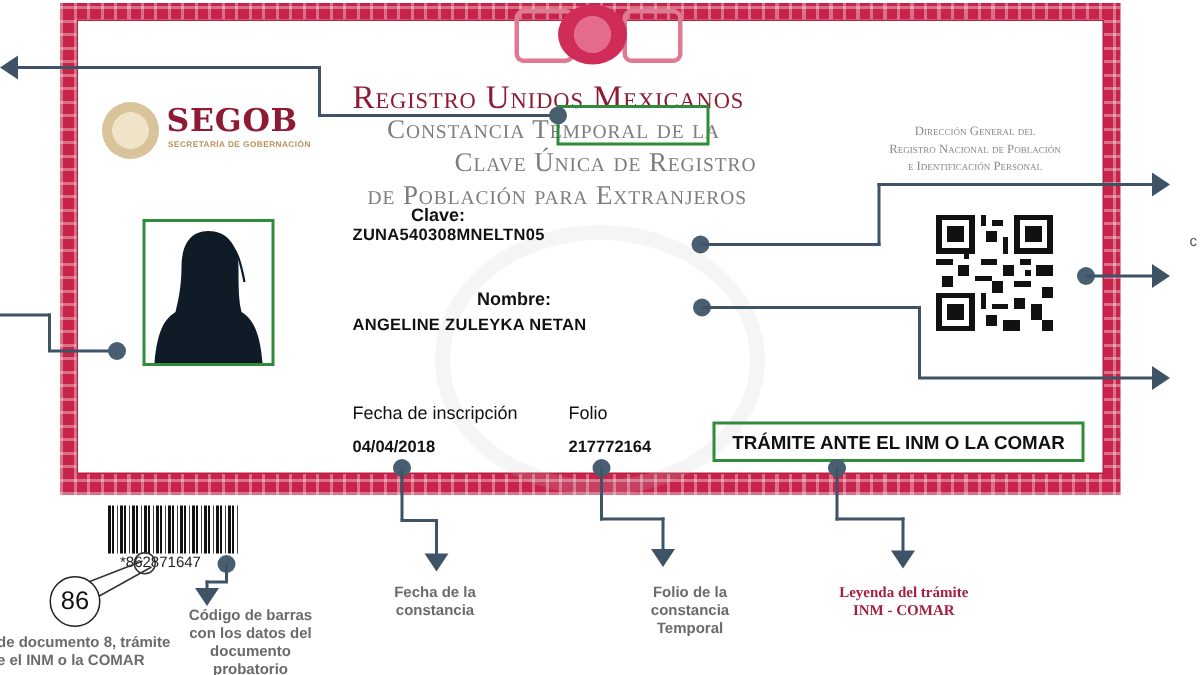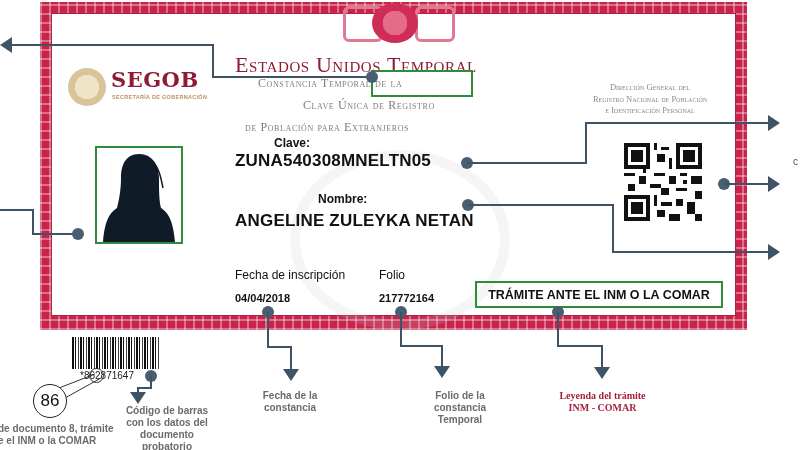--- a/index.html
+++ b/index.html
@@ -26,35 +26,35 @@
   
   .segob-seal { left: 68px; top: 68px; width: 38px; height: 38px; border-radius: 50%;
                 background: radial-gradient(circle, #efe3c8 0 45%, #d9c39a 46% 100%); }
   .segob-title { left: 111px; top: 67px; font-family: "DejaVu Serif", serif; font-weight: bold;
                  font-size: 21px; color: #8e1b33; letter-spacing: 0.5px; }
   .segob-sub { left: 112px; top: 94px; font-size: 5.5px; color: #b8935c; letter-spacing: 0.3px; font-weight: bold; }
 
   
   .t-main { left: 235px; top: 52px; font-family: "Liberation Serif", serif; font-size: 22px; color: #8e1b33;
             font-variant: small-caps; letter-spacing: 0.6px; }
-  .t-sub { font-family: "Liberation Serif", serif; font-size: 12px; color: #7d7d7d; font-variant: small-caps;
+  .t-sub { font-family: "Liberation Serif", serif; font-size: 18px; color: #7d7d7d; font-variant: small-caps;
            letter-spacing: 0.6px; white-space: nowrap; }
   .temporal-box { left: 371px; top: 70px; width: 102px; height: 27px; border: 2px solid #2f8c3a; box-sizing: border-box; }
 
   
   .dir-text { left: 570px; top: 82px; width: 160px; text-align: center; font-family: "Liberation Serif", serif;
               font-size: 8.5px; color: #8a8a8a; font-variant: small-caps; line-height: 11.5px; }
 
   
   .photo-box { left: 95px; top: 146px; width: 88px; height: 98px; border: 2px solid #2f8c3a; box-sizing: border-box; background: #fff; }
 
   
   .label { font-size: 12px; color: #111; }
   .label-b { font-size: 12px; color: #111; font-weight: bold; margin-left: 39px; }
-  .value-lg { font-size: 17px; font-weight: bold; color: #111; letter-spacing: 0.2px; }
+  .value-lg { font-size: 11px; font-weight: bold; color: #111; letter-spacing: 0.2px; }
   .value-sm { font-size: 11px; font-weight: bold; color: #111; }
   .tramite-box { left: 475px; top: 281px; width: 248px; height: 27px; border: 2px solid #2f8c3a; box-sizing: border-box;
                  display: flex; align-items: center; justify-content: center; font-weight: bold; font-size: 12.5px; color: #111; }
 
   
   .qr { left: 624px; top: 143px; width: 78px; height: 78px; }
 
   
   .ln { background: #3f5366; position: absolute; }
   .dot { position: absolute; width: 12px; height: 12px; border-radius: 50%; background: #4a5e72; }
@@ -83,21 +83,21 @@
 <div class="abs emblem-wing" style="left:343px;"></div>
 <div class="abs emblem-wing" style="left:415px;"></div>
 <div class="abs emblem-circle"></div>
 
 <div class="abs watermark"></div>
 
 <div class="abs segob-seal"></div>
 <div class="abs segob-title">SEGOB</div>
 <div class="abs segob-sub">SECRETARÍA DE GOBERNACIÓN</div>
 
-<div class="abs t-main">Estados Unidos Temporal</div>
+<div class="abs t-main">Registro Unidos Mexicanos</div>
 <div class="abs t-sub" style="left:258px; top:76px;">
   <span>Constancia</span>
   <span>Temporal</span>
   <span>de la</span>
 </div>
 <div class="abs temporal-box"></div>
 <div class="abs t-sub" style="left:303px; top:98px;">Clave Única de Registro</div>
 <div class="abs t-sub" style="left:245px; top:120px;">de Población para Extranjeros</div>
 
 <div class="abs dir-text">

